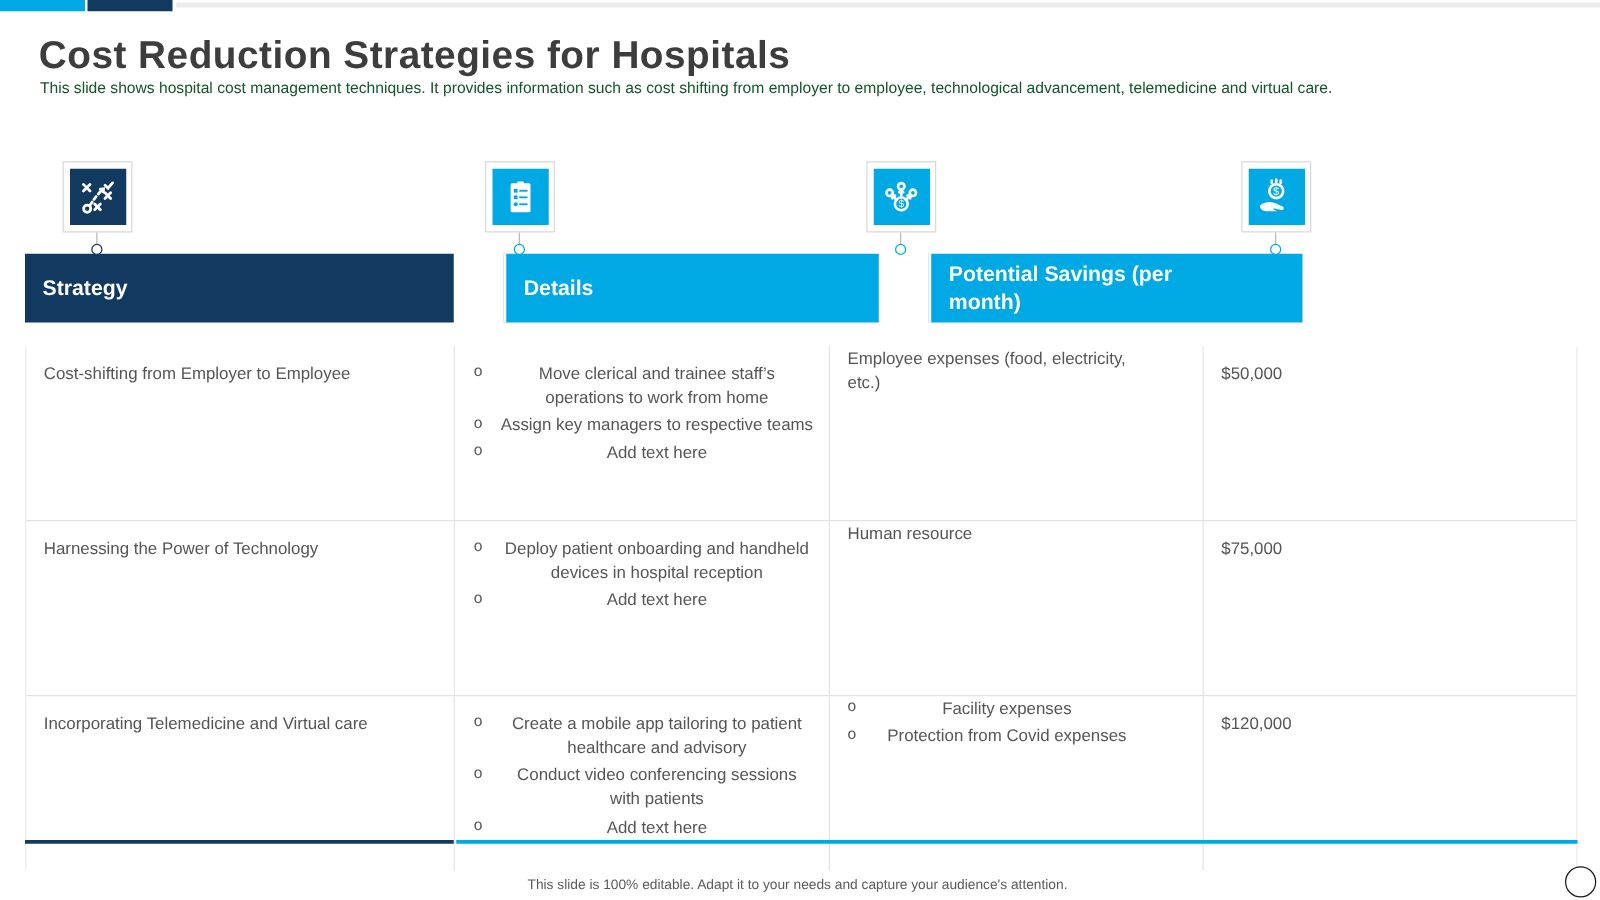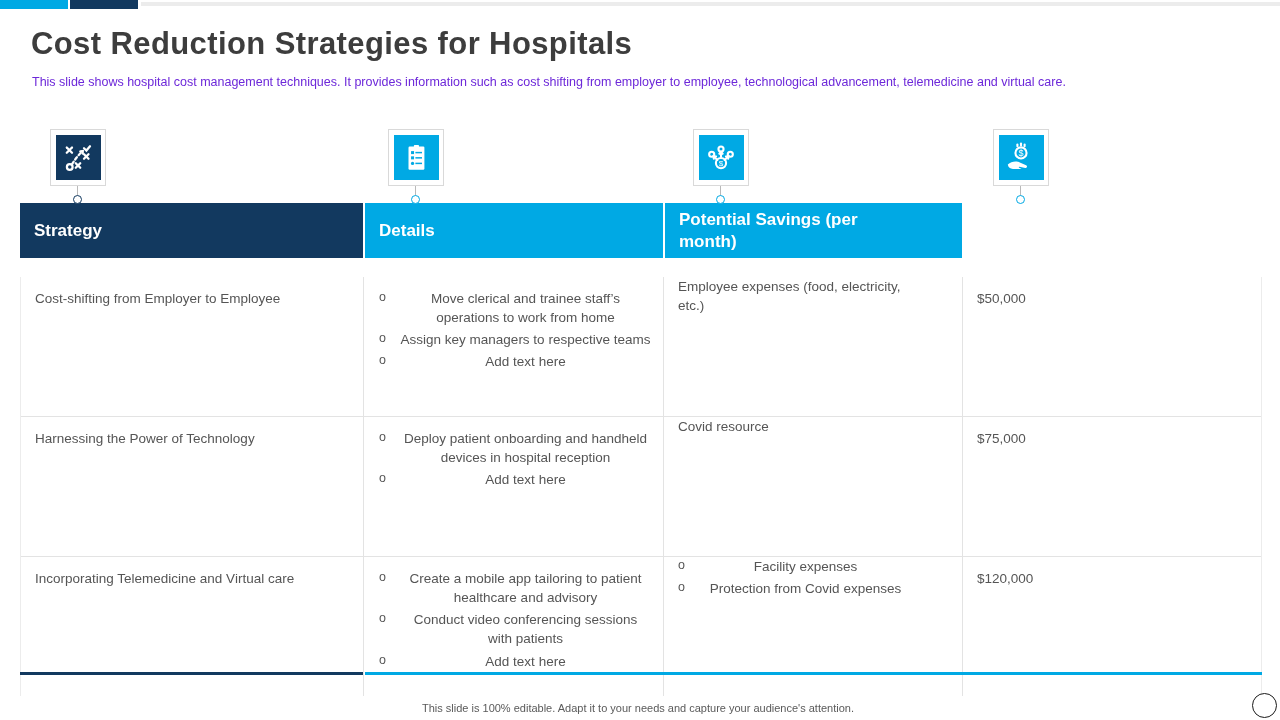--- a/index.html
+++ b/index.html
@@ -8,34 +8,34 @@
 
   
   .seg{position:absolute;top:0;height:9px;}
   .seg-cyan{left:0;width:68px;}
   .seg-navy{left:70px;width:68px;}
   .topline{position:absolute;left:141px;right:0;top:2px;height:4px;background:#ECECEC;}
 
   
   .title{position:absolute;left:31px;top:26px;margin:0;font-size:31px;font-weight:700;
          color:#3d3d3d;letter-spacing:.4px;}
-  .subtitle{position:absolute;left:32px;top:75px;margin:0;font-size:12.5px;color:#6d28d9;}
+  .subtitle{position:absolute;left:32px;top:63px;margin:0;font-size:12.5px;color:#14532d;}
 
   
   .icon-box{position:absolute;top:129px;width:56px;height:57px;background:#fff;
             border:1px solid #d9d9d9;box-sizing:border-box;display:flex;
             align-items:center;justify-content:center;}
   .icon-sq{width:45px;height:45px;display:flex;align-items:center;justify-content:center;}
   .conn-line{position:absolute;top:186px;width:1px;height:10px;background:#b9b9b9;}
   .conn-dot{position:absolute;top:195px;width:9px;height:9px;border-radius:50%;
             background:#fff;box-sizing:border-box;z-index:3;}
 
   
   .table{position:absolute;left:20px;top:203px;width:1242px;}
-  .thead{display:grid;grid-template-columns:343px 300px 299px 300px;height:55px;}
+  .thead{display:grid;grid-template-columns:343px 300px 299px 300px;height:55px;gap:40px;}
   .th{display:flex;align-items:center;padding-left:14px;color:#fff;font-weight:700;
       font-size:17px;box-sizing:border-box;line-height:1.25;}
   .th + .th{border-left:2px solid #fff;}
   .th .wrapspan{display:inline-block;max-width:185px;}
   .tbody{border-left:1px solid #ececec;border-right:1px solid #ececec;margin-top:19px;}
   .trow{display:grid;grid-template-columns:342px 300px 299px 300px;height:139px;}
   .trow + .trow{border-top:1px solid #e3e3e3;}
   .tcell{box-sizing:border-box;padding:12px 14px;font-size:13.5px;color:#555;
          line-height:1.42;overflow:hidden;}
   .tcell + .tcell{border-left:1px solid #e3e3e3;}
@@ -173,21 +173,21 @@
           <div class="tcell c-details">
             <div class="bullet">
               <span class="marker">o</span>
               <span class="btext">Deploy patient onboarding and handheld devices in hospital reception</span>
             </div>
             <div class="bullet">
               <span class="marker">o</span>
               <span class="btext">Add text here</span>
             </div>
           </div>
-          <div class="tcell c-expenses">Covid resource</div>
+          <div class="tcell c-expenses">Human resource</div>
           <div class="tcell c-savings">$75,000</div>
         </div>
         <div class="trow">
           <div class="tcell c-strategy">Incorporating Telemedicine and Virtual care</div>
           <div class="tcell c-details">
             <div class="bullet">
               <span class="marker">o</span>
               <span class="btext">Create a mobile app tailoring to patient healthcare and advisory</span>
             </div>
             <div class="bullet">

